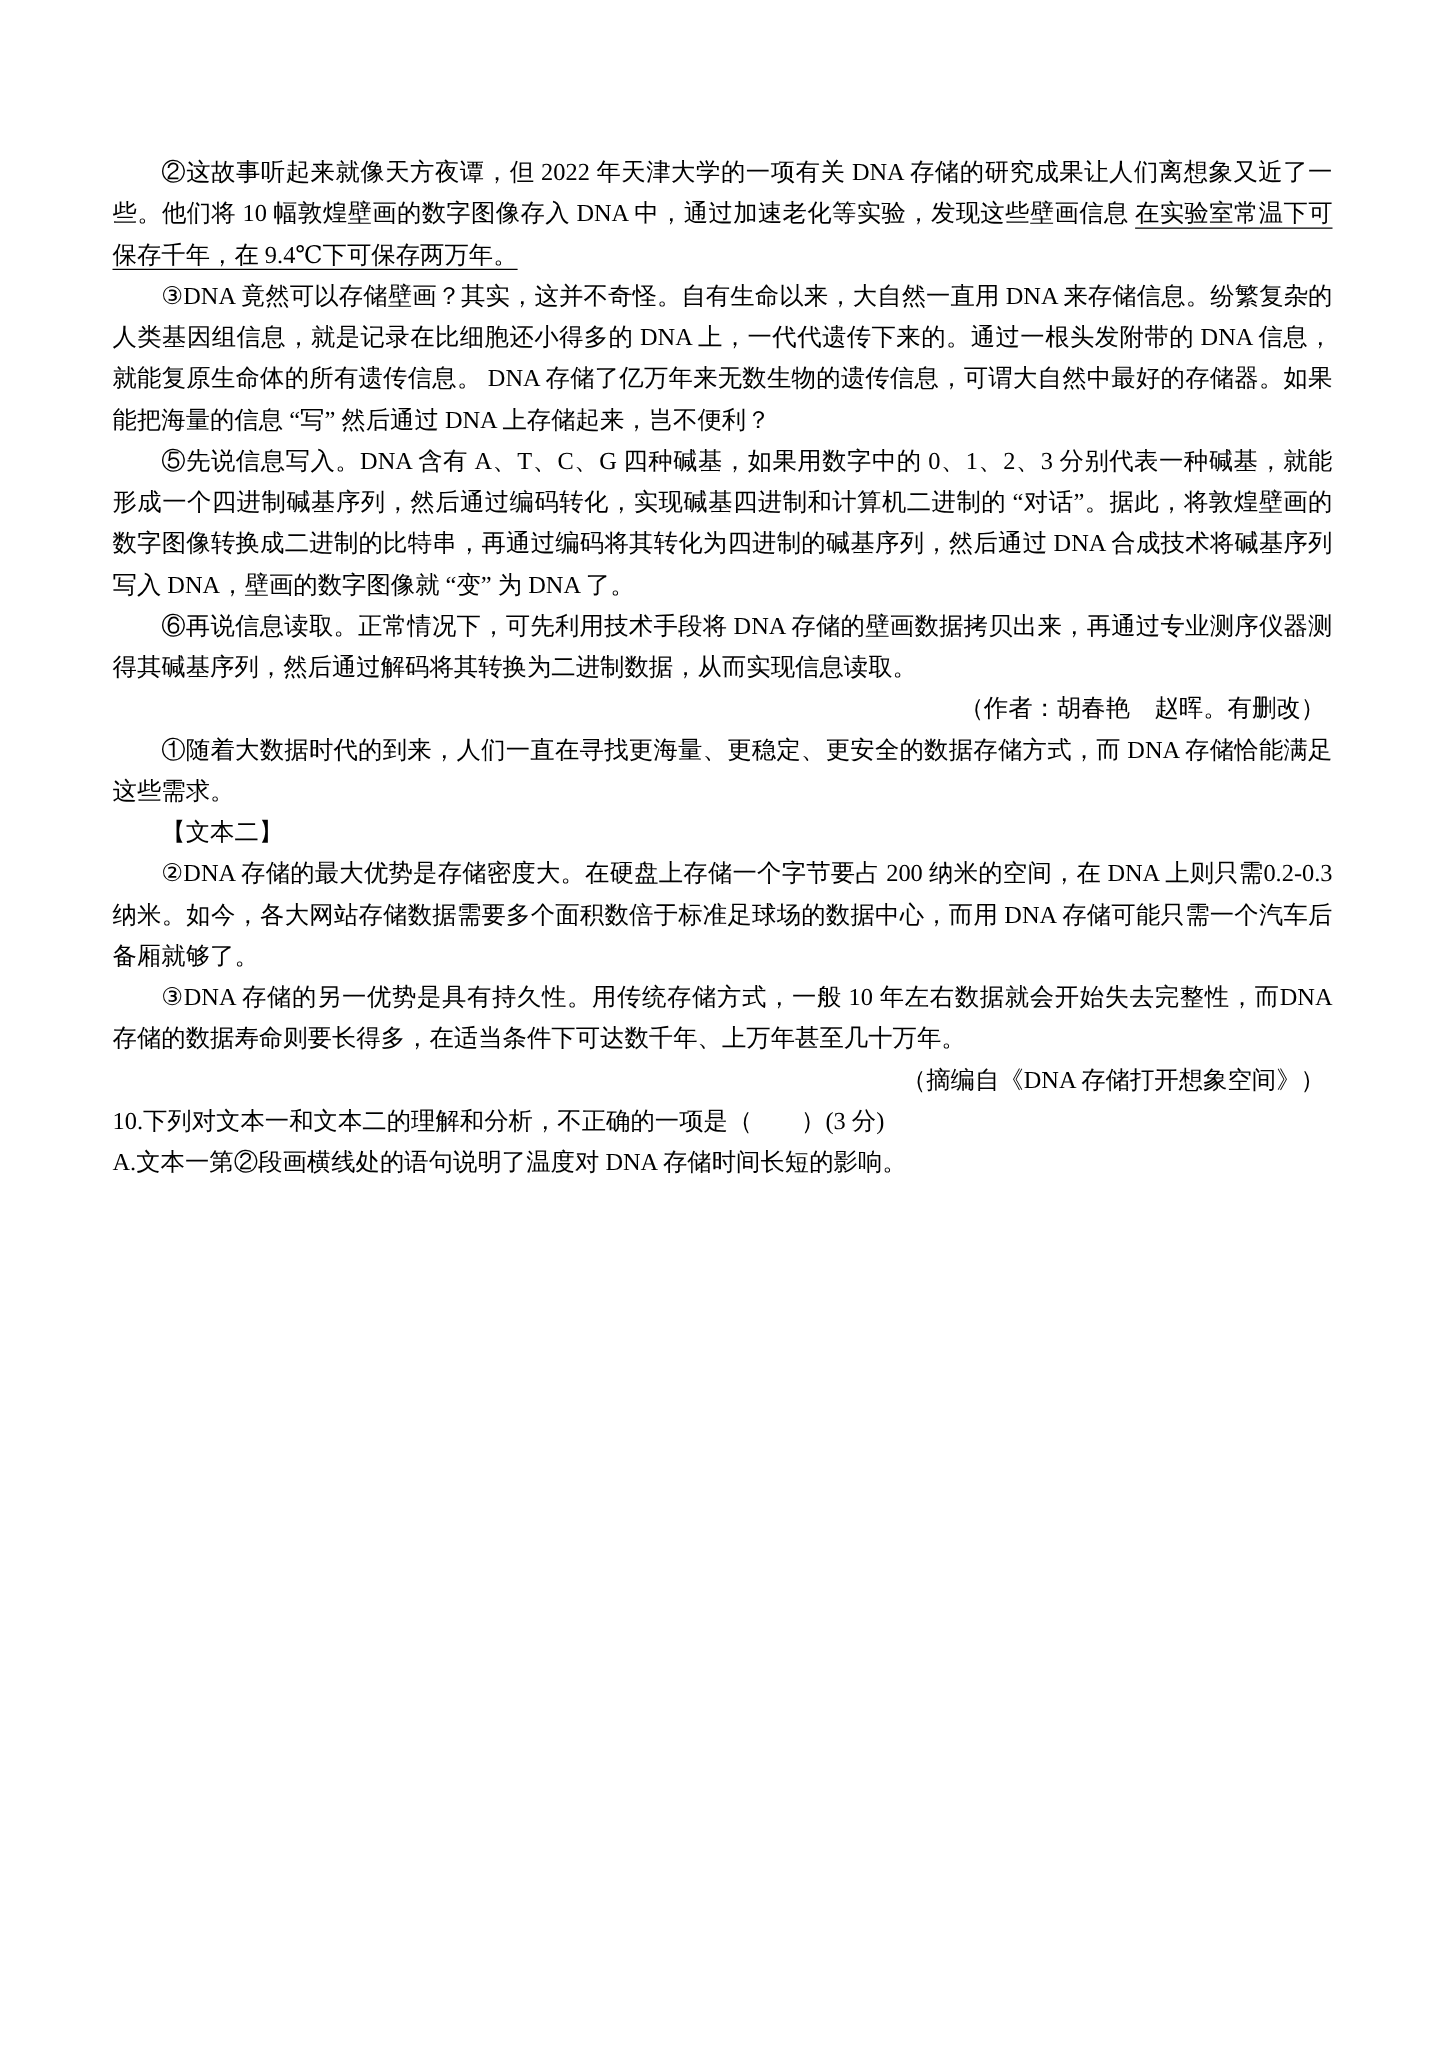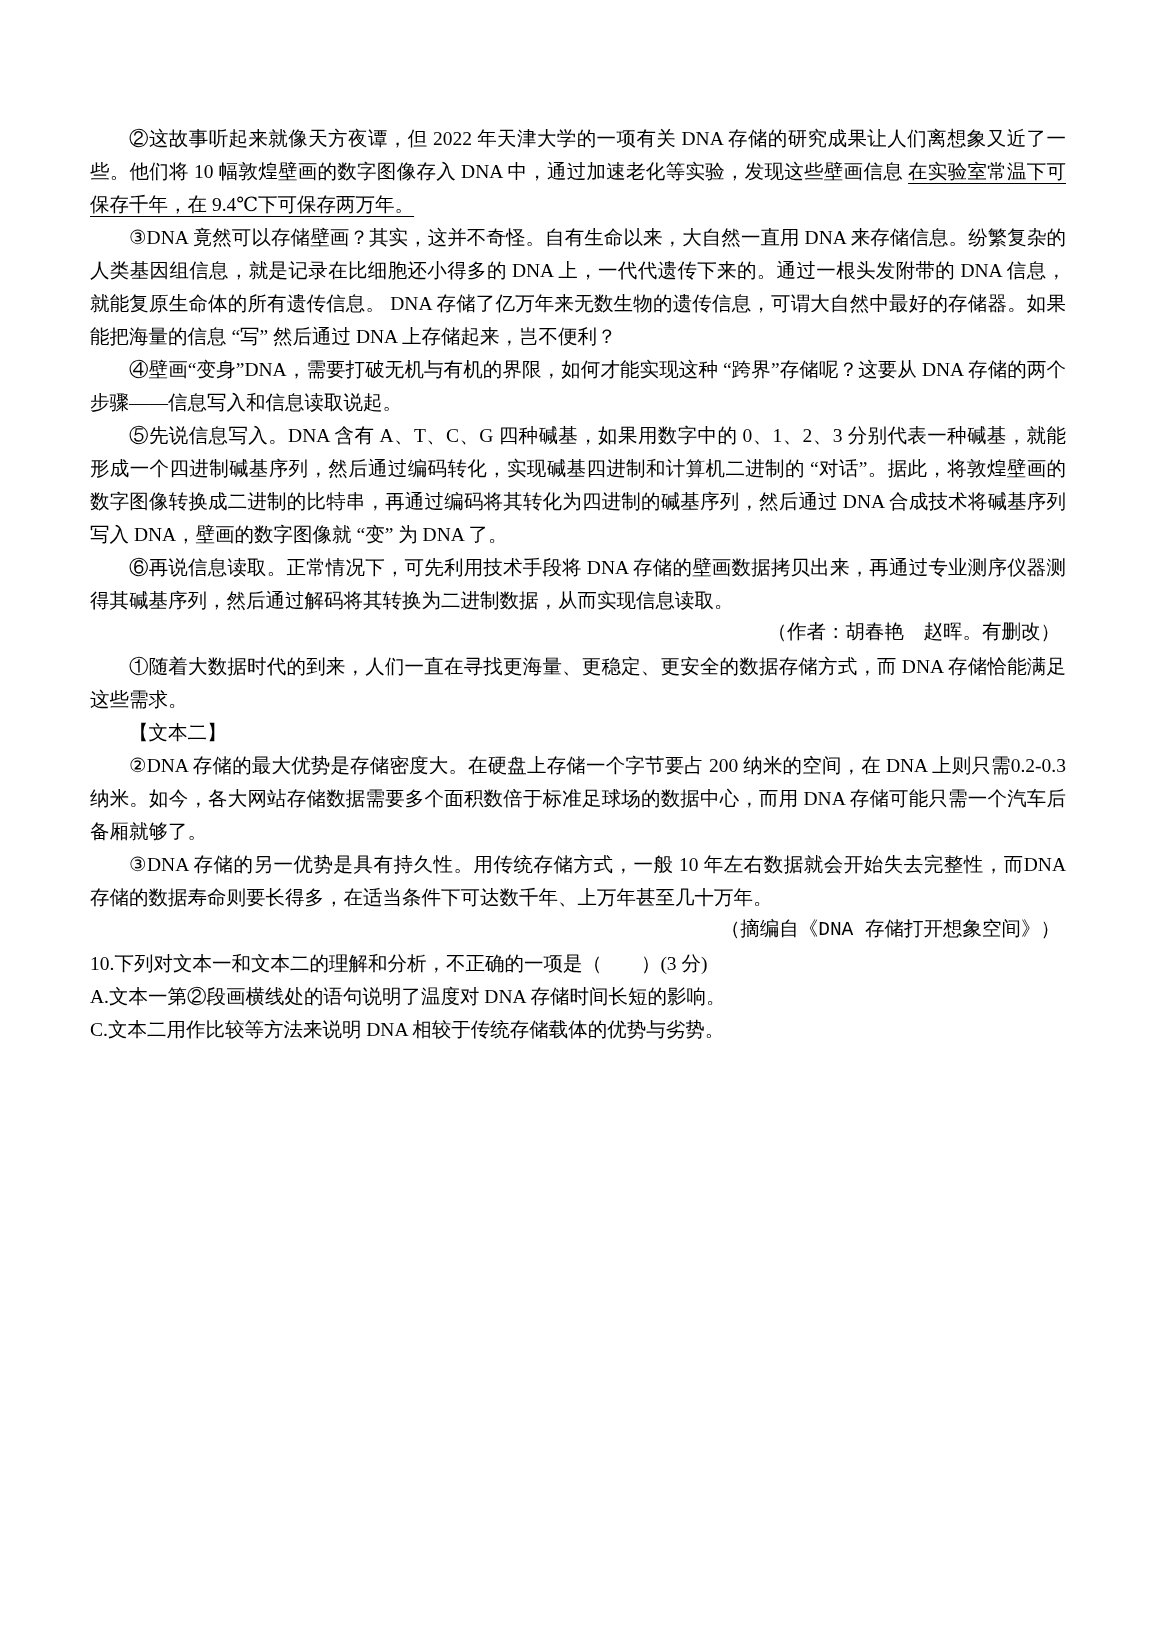--- a/index.html
+++ b/index.html
@@ -30,47 +30,44 @@
   }
   .u {
     text-decoration: underline;
     text-underline-offset: 5px;
   }
   .attribution {
     margin: 0;
     text-indent: 0;
     text-align: right;
     padding-right: 6px;
-    font-family: Liberation Mono, monospace;
   }
   .question, .option {
     margin: 0;
     text-indent: 0;
     text-align: left;
   }
 </style>
 </head>
 <body>
 
 <div class="page">
 
   <p class="para"><span>②这故事听起来就像天方夜谭，但 2022 年天津大学的一项有关 DNA 存储的研究成果让人们离想象又近了一些。他们将 10 幅敦煌壁画的数字图像存入 DNA 中，通过加速老化等实验，发现这些壁画信息 </span><span class="u">在实验室常温下可保存千年，在 9.4℃下可保存两万年。</span></p>
 
   <p class="para">③DNA 竟然可以存储壁画？其实，这并不奇怪。自有生命以来，大自然一直用 DNA 来存储信息。纷繁复杂的人类基因组信息，就是记录在比细胞还小得多的 DNA 上，一代代遗传下来的。通过一根头发附带的 DNA 信息，就能复原生命体的所有遗传信息。 DNA 存储了亿万年来无数生物的遗传信息，可谓大自然中最好的存储器。如果能把海量的信息 “写” 然后通过 DNA 上存储起来，岂不便利？</p>
-  <p class="para">④壁画“变身”DNA，需要打破无机与有机的界限，如何才能实现这种 “跨界”存储呢？这要从 DNA 存储的两个步骤——信息写入和信息读取说起。</p>
   <p class="para">⑤先说信息写入。DNA 含有 A、T、C、G 四种碱基，如果用数字中的 0、1、2、3 分别代表一种碱基，就能形成一个四进制碱基序列，然后通过编码转化，实现碱基四进制和计算机二进制的 “对话”。据此，将敦煌壁画的数字图像转换成二进制的比特串，再通过编码将其转化为四进制的碱基序列，然后通过 DNA 合成技术将碱基序列写入 DNA，壁画的数字图像就 “变” 为 DNA 了。</p>
   <p class="para">⑥再说信息读取。正常情况下，可先利用技术手段将 DNA 存储的壁画数据拷贝出来，再通过专业测序仪器测得其碱基序列，然后通过解码将其转换为二进制数据，从而实现信息读取。</p>
 
   <p class="attribution">（作者：胡春艳　赵晖。有删改）</p>
 
   <p class="para">①随着大数据时代的到来，人们一直在寻找更海量、更稳定、更安全的数据存储方式，而 DNA 存储恰能满足这些需求。</p>
 
   <p class="para heading">【文本二】</p>
   <p class="para">②DNA 存储的最大优势是存储密度大。在硬盘上存储一个字节要占 200 纳米的空间，在 DNA 上则只需0.2-0.3 纳米。如今，各大网站存储数据需要多个面积数倍于标准足球场的数据中心，而用 DNA 存储可能只需一个汽车后备厢就够了。</p>
   <p class="para">③DNA 存储的另一优势是具有持久性。用传统存储方式，一般 10 年左右数据就会开始失去完整性，而DNA 存储的数据寿命则要长得多，在适当条件下可达数千年、上万年甚至几十万年。</p>
 
   <p class="attribution">（摘编自《DNA 存储打开想象空间》）</p>
 
   <p class="question">10.下列对文本一和文本二的理解和分析，不正确的一项是（　　）(3 分)</p>
   <p class="option">A.文本一第②段画横线处的语句说明了温度对 DNA 存储时间长短的影响。</p>
-  <p class="option">C.文本二用作比较等方法来说明 DNA 相较于传统存储载体的优势与劣势。</p>
 
 </div>
 
 </body></html>

